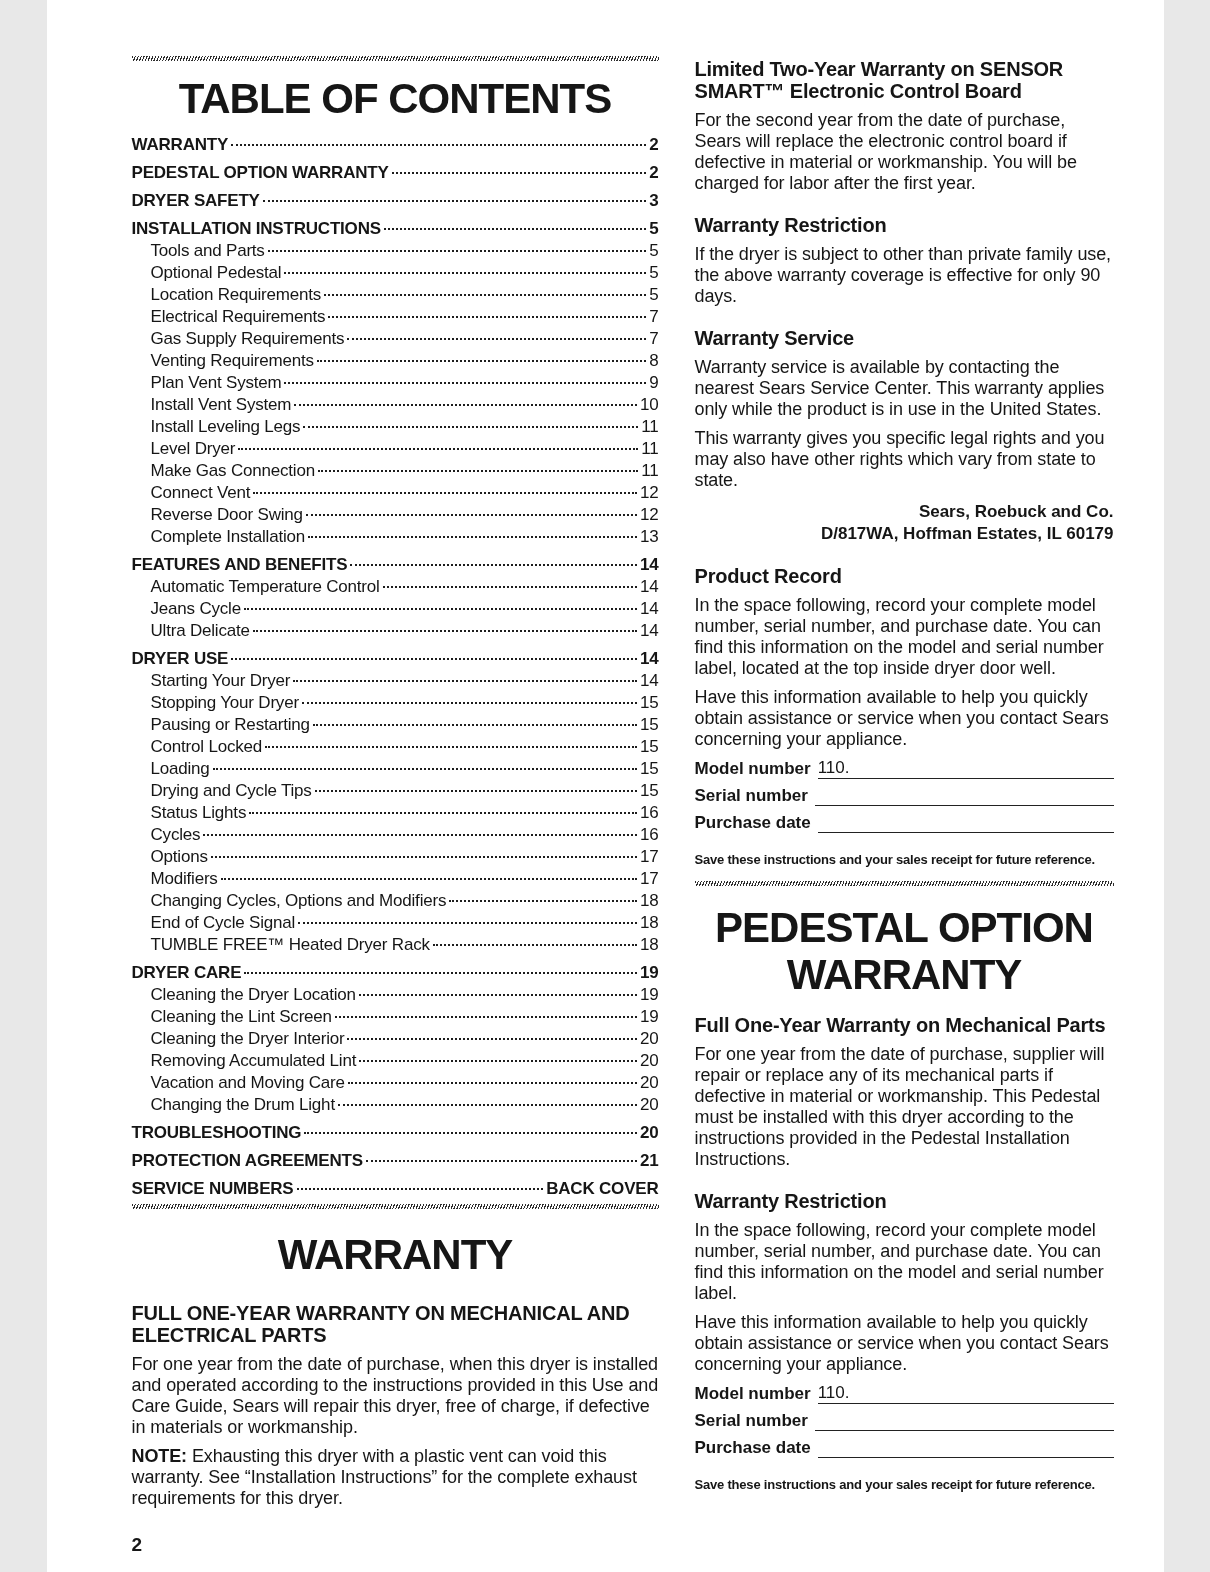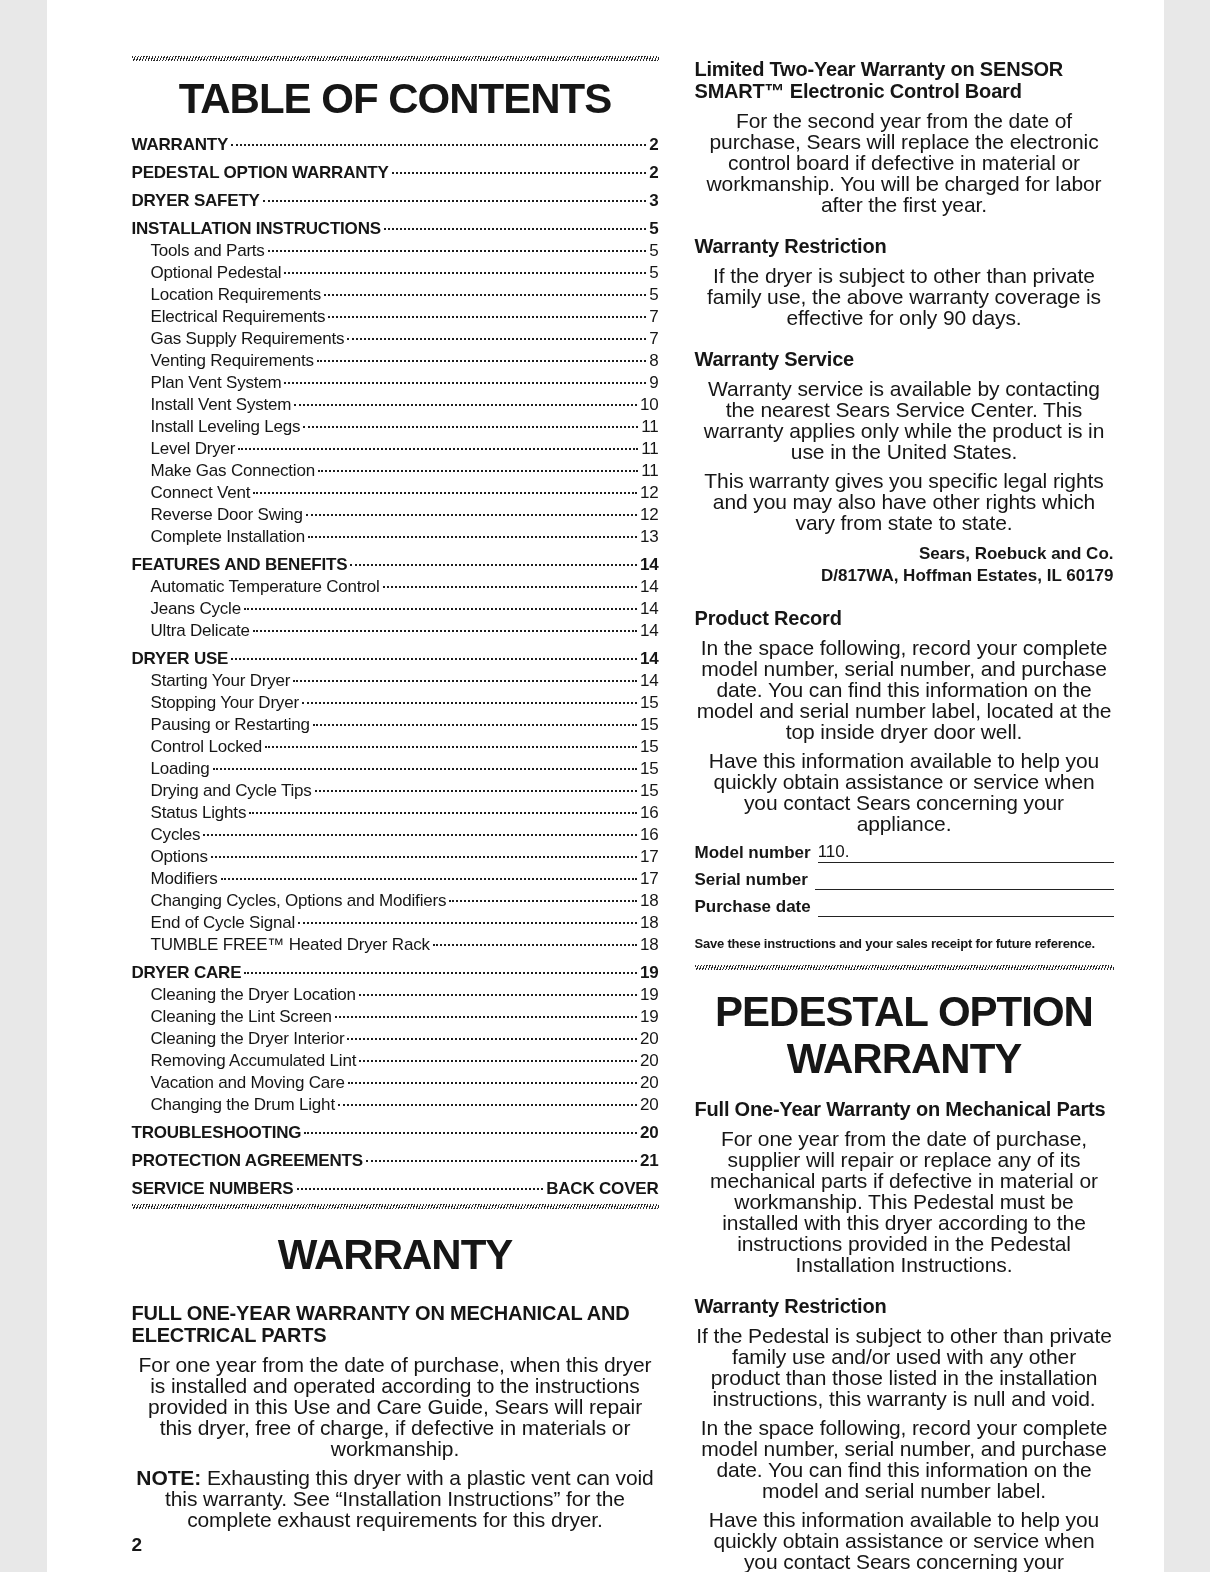--- a/index.html
+++ b/index.html
@@ -29,21 +29,21 @@
   .toc-row { display:flex; align-items:baseline; font-size:17px; line-height:22px; letter-spacing:-0.2px; }
   .toc-row.lvl-0 { font-weight:bold; margin-top:6px; }
   .toc-row.lvl-1 { padding-left:19px; }
   .toc-label { white-space:nowrap; }
   .toc-leader { flex:1; border-bottom:2.4px dotted #1d1d1d; margin:0 3px; transform:translateY(-4px); min-width:12px; }
   .toc-page { white-space:nowrap; }
 
   
   .sec-head { font-size:20px; line-height:22px; font-weight:bold; margin:20px 0 3px; letter-spacing:-0.2px; }
   .sec-head.first { margin-top:6px; }
-  p.body { font-size:21px; line-height:21px; margin:8px 0; letter-spacing:-0.1px;text-align:center; }
+  p.body { font-size:18px; line-height:21px; margin:8px 0; letter-spacing:-0.1px; }
   .b { font-weight:bold; }
   .addr { text-align:right; font-weight:bold; font-size:17px; line-height:22px; }
   .addr-block { margin:10px 0 4px; }
 
   .field-row { display:flex; align-items:flex-end; font-size:17px; line-height:20px; margin:7px 0;justify-content:center; }
   .field-label { font-weight:bold; white-space:nowrap; padding-right:7px; }
   .field-value { border-bottom:1.8px solid #222; white-space:nowrap; }
   .field-line  { flex:1; border-bottom:1.8px solid #222; height:20px; }
 
   .save-note { font-weight:bold; font-size:13px; line-height:22px; margin:16px 0 10px; letter-spacing:-0.2px; }
@@ -340,21 +340,20 @@
 
       <p class="save-note">Save these instructions and your sales receipt for future reference.</p>
 
       <div class="divider"></div>
       <h1 class="big-title pedestal-title">PEDESTAL OPTION WARRANTY</h1>
 
       <h3 class="sec-head first">Full One-Year Warranty on Mechanical Parts</h3>
       <p class="body">For one year from the date of purchase, supplier will repair or replace any of its mechanical parts if defective in material or workmanship. This Pedestal must be installed with this dryer according to the instructions provided in the Pedestal Installation Instructions.</p>
 
       <h3 class="sec-head">Warranty Restriction</h3>
-      <p class="body">If the Pedestal is subject to other than private family use and/or used with any other product than those listed in the installation instructions, this warranty is null and void.</p>
       <p class="body">In the space following, record your complete model number, serial number, and purchase date. You can find this information on the model and serial number label.</p>
       <p class="body">Have this information available to help you quickly obtain assistance or service when you contact Sears concerning your appliance.</p>
 
       <div>
         <div class="field-row">
             <span class="field-label">Model number</span>
             <span class="field-value">110.</span>
             <span class="field-line"></span>
           </div>
           <div class="field-row">

